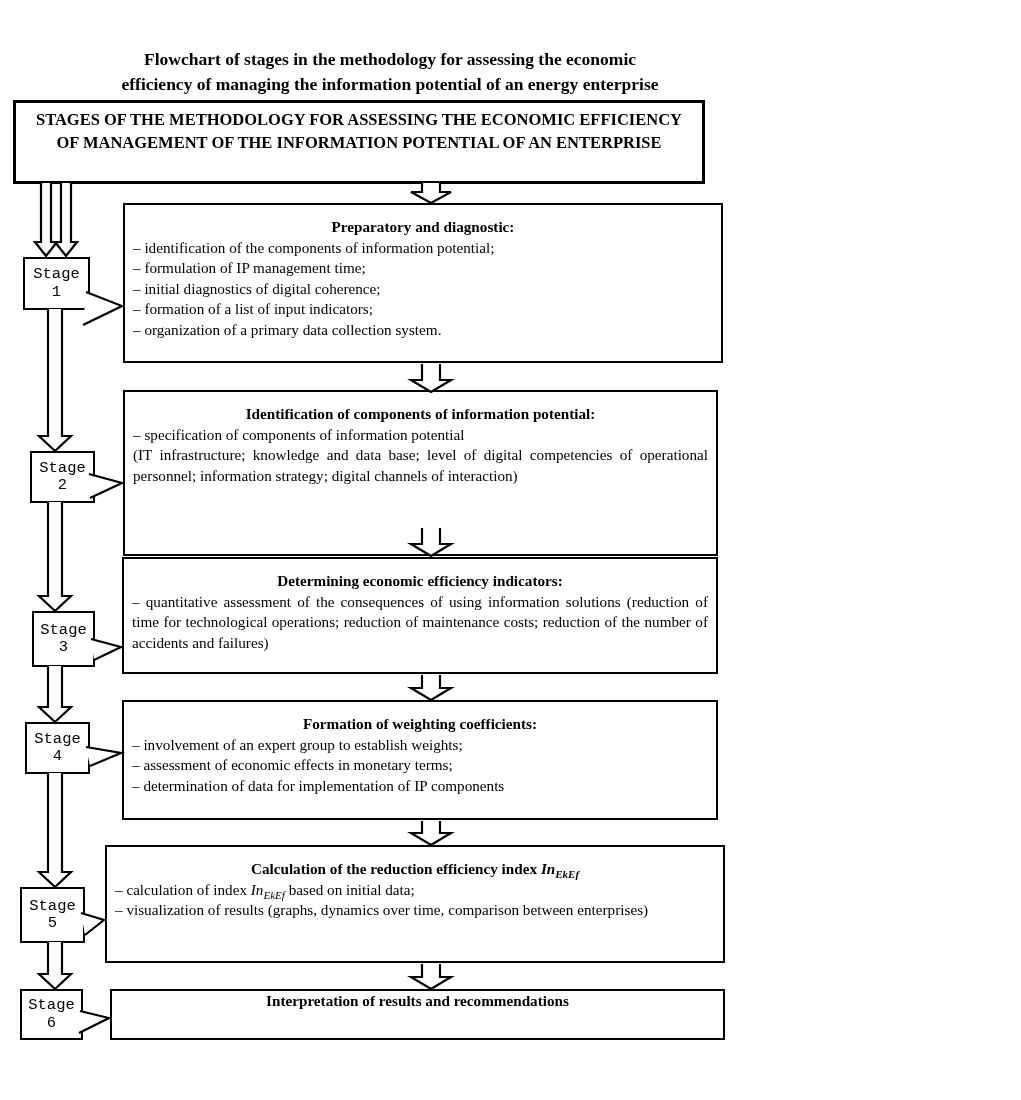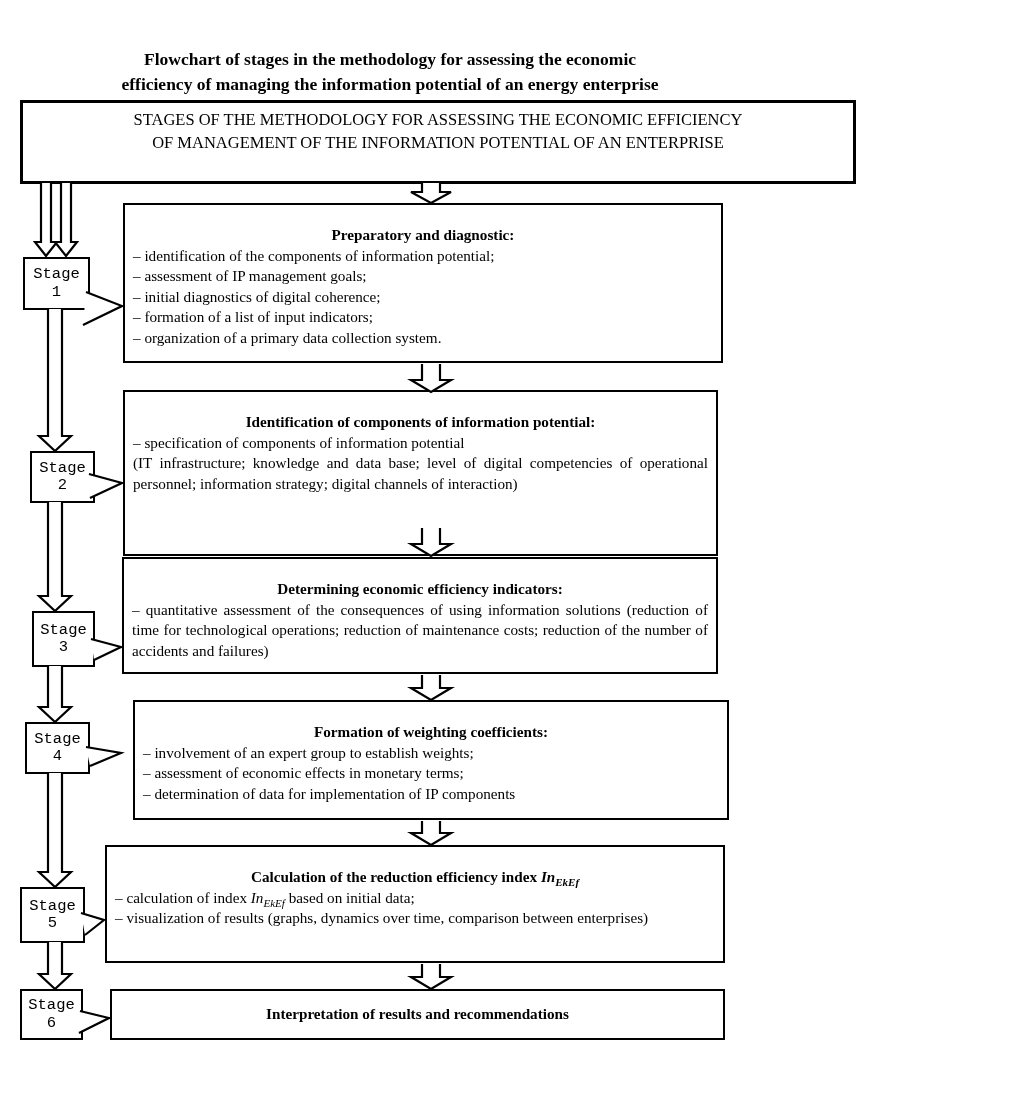--- a/index.html
+++ b/index.html
@@ -18,43 +18,43 @@
     border-width:3px;padding:6px 10px 0 10px;text-align:center;
     font-size:16.5px;line-height:22.5px;
   }
   .stage{
     display:flex;flex-direction:column;justify-content:center;
     font-size:15.5px;line-height:17.5px;text-align:center;font-family:Liberation Mono, monospace;
   }
   .btitle{font-weight:bold;text-align:center;font-size:15.2px;line-height:20.5px;}
   .bitems{font-size:15.2px;line-height:20.5px;padding:0 8px;}
   .bitems .just{text-align:justify;}
-  .cbox{padding-top:20px;}
-  .center-v{display:flex;flex-direction:column;justify-content:center;}
+  .cbox{padding-top:12px;}
+  .center-v{display:flex;flex-direction:column;justify-content:flex-start;}
   .idx{font-style:italic;}
   .idx-sub{font-style:italic;font-size:11px;vertical-align:sub;line-height:0;}
   svg.overlay{
     position:absolute;left:0;top:0;width:1021px;height:1100px;
     pointer-events:none;z-index:5;
   }
   .arrow{fill:#ffffff;stroke:#000;stroke-width:2.2;stroke-linejoin:miter;}
   .tail-fill{fill:#ffffff;stroke:none;}
   .tail-line{fill:none;stroke:#000;stroke-width:2.2;stroke-linejoin:miter;}
 </style>
 </head>
 <body>
 
 <div class="page">
 
   <div class="title">
     <div>Flowchart of stages in the methodology for assessing the economic</div>
     <div>efficiency of managing the information potential of an energy enterprise</div>
   </div>
 
-  <div class="box hdr" style="left:20px;top:100px;width:836px;height:84px;">
+  <div class="box hdr" style="left:13px;top:100px;width:692px;height:84px;font-weight:bold;">
     <div>STAGES OF THE METHODOLOGY FOR ASSESSING THE ECONOMIC EFFICIENCY</div>
     <div>OF MANAGEMENT OF THE INFORMATION POTENTIAL OF AN ENTERPRISE</div>
   </div>
 
   <div class="box stage" style="left:23px;top:257px;width:67px;height:53px;">
     <div>Stage 1</div>
     <div></div>
   </div>
   <div class="box stage" style="left:30px;top:451px;width:65px;height:52px;">
     <div>Stage</div>
@@ -74,21 +74,21 @@
   </div>
   <div class="box stage" style="left:20px;top:989px;width:63px;height:51px;">
     <div>Stage</div>
     <div>6</div>
   </div>
 
   <div class="box cbox" style="left:123px;top:203px;width:600px;height:160px;">
     <div class="btitle">Preparatory and diagnostic:</div>
     <div class="bitems">
       <div>– identification of the components of information potential;</div>
-      <div>– assessment of IP management goals;</div>
+      <div>– formulation of IP management time;</div>
       <div>– initial diagnostics of digital coherence;</div>
       <div>– formation of a list of input indicators;</div>
       <div>– organization of a primary data collection system.</div>
     </div>
   </div>
 
   <div class="box cbox" style="left:123px;top:390px;width:595px;height:166px;">
     <div class="btitle">Identification of components of information potential:</div>
     <div class="bitems">
       <div>– specification of components of information potential</div>
@@ -96,21 +96,21 @@
     </div>
   </div>
 
   <div class="box cbox" style="left:122px;top:557px;width:596px;height:117px;">
     <div class="btitle">Determining economic efficiency indicators:</div>
     <div class="bitems">
       <div class="just">– quantitative assessment of the consequences of using information solutions (reduction of time for technological operations; reduction of maintenance costs; reduction of the number of accidents and failures)</div>
     </div>
   </div>
 
-  <div class="box cbox" style="left:122px;top:700px;width:596px;height:120px;margin-left:11px;">
+  <div class="box cbox" style="left:122px;top:700px;width:596px;height:120px;">
     <div class="btitle">Formation of weighting coefficients:</div>
     <div class="bitems">
       <div>– involvement of an expert group to establish weights;</div>
       <div>– assessment of economic effects in monetary terms;</div>
       <div>– determination of data for implementation of IP components</div>
     </div>
   </div>
 
   <div class="box cbox" style="left:105px;top:845px;width:620px;height:118px;">
     <div class="btitle">

